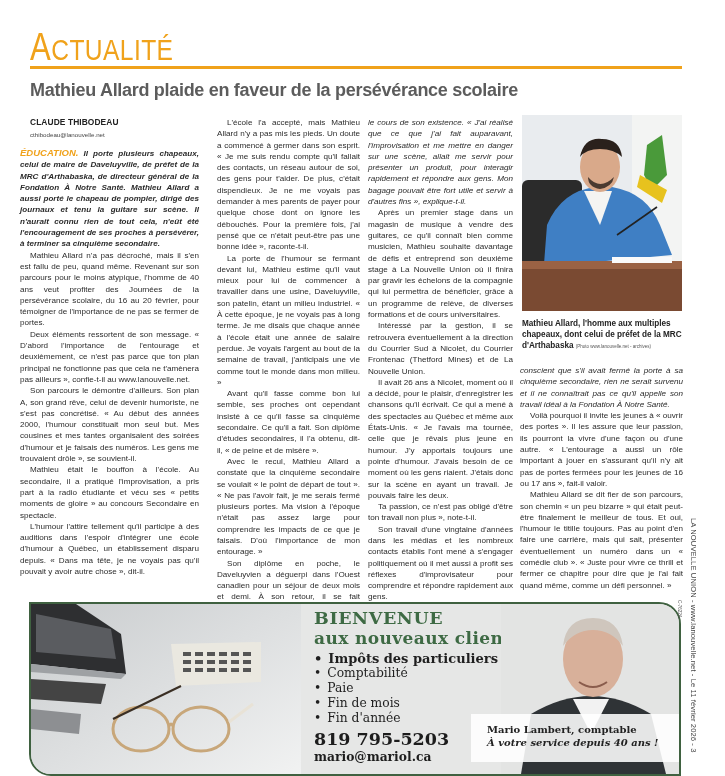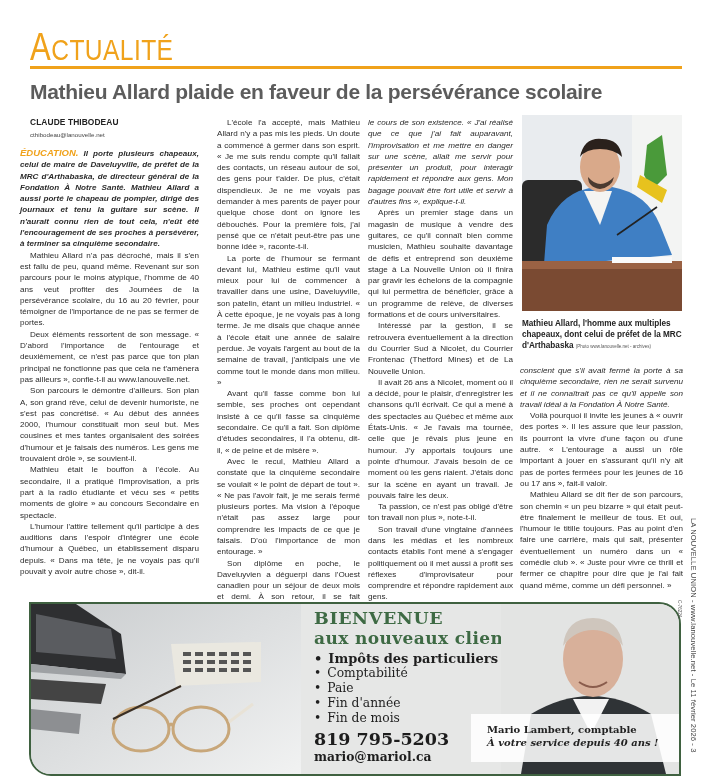--- a/index.html
+++ b/index.html
@@ -4,21 +4,21 @@
 <style>
   * { box-sizing: border-box; margin: 0; padding: 0; }
   html, body { width: 725px; height: 776px; background: #ffffff; overflow: hidden; }
   body { position: relative; font-family: "Liberation Sans", sans-serif; color: #2a2a2a; }
 
   .section-header { position: absolute; left: 30px; top: 30px; width: 650px; height: 40px; }
   .section-title { font-family: "Liberation Sans", sans-serif; font-size: 30px; line-height: 34px; color: #f0a21b; font-weight: normal; letter-spacing: 0.5px; transform: scaleX(0.82); transform-origin: left; display: inline-block; text-transform: uppercase; }
   .section-title .big { font-size: 38px; }
   .section-rule { position: absolute; left: 0; top: 36px; width: 652px; height: 3px; background: #f0a21b; }
 
-  .headline { position: absolute; left: 30px; top: 80px; width: 660px; font-size: 21px; font-weight: bold; color: #5c5c5c; letter-spacing: -0.3px; white-space: nowrap; }
+  .headline { position: absolute; left: 30px; top: 80px; width: 660px; font-size: 18px; font-weight: bold; color: #5c5c5c; letter-spacing: -0.3px; white-space: nowrap; }
 
   .byline { position: absolute; left: 30px; top: 117px; width: 170px; }
   .byline-name { font-size: 8.4px; font-weight: bold; color: #222; letter-spacing: 0.1px; }
   .byline-email { font-size: 6.2px; color: #444; margin-top: 4px; }
 
   .col { position: absolute; font-size: 8.1px; line-height: 11.3px; color: #2b2b2b; text-align: justify; }
   .col p { text-indent: 10px; }
   .col p.noindent { text-indent: 0; font-style: italic; }
   .col1 { left: 20px; top: 147px; width: 179px; }
   .col2 { left: 217px; top: 117px; width: 143px; }
@@ -171,22 +171,22 @@
     <path d="M198 118 L222 100" stroke="#e8e2d6" stroke-width="3"></path>
   </svg>
 
   <div class="ad-text">
     <div class="ad-title1">BIENVENUE</div>
     <div class="ad-title2">aux nouveaux clients !</div>
     <ul class="ad-list">
       <li class="strong">Impôts des particuliers</li>
       <li>Comptabilité</li>
       <li>Paie</li>
+      <li>Fin de mois</li>
       <li>Fin d'année</li>
-      <li>Fin de mois</li>
     </ul>
     <div class="ad-phone">819 795-5203</div>
     <div class="ad-email">mario@mariol.ca</div>
   </div>
 
   <svg class="ad-person" viewBox="0 0 178 170">
     <rect width="178" height="170" fill="#e3e4e3"></rect>
     <path d="M20 170 L30 110 Q60 92 90 92 Q120 92 150 110 L165 170 Z" fill="#2f3336"></path>
     <path d="M72 95 L90 130 L108 95 Z" fill="#f2f2f2"></path>
     <ellipse cx="92" cy="55" rx="30" ry="38" fill="#d8b09a"></ellipse>

